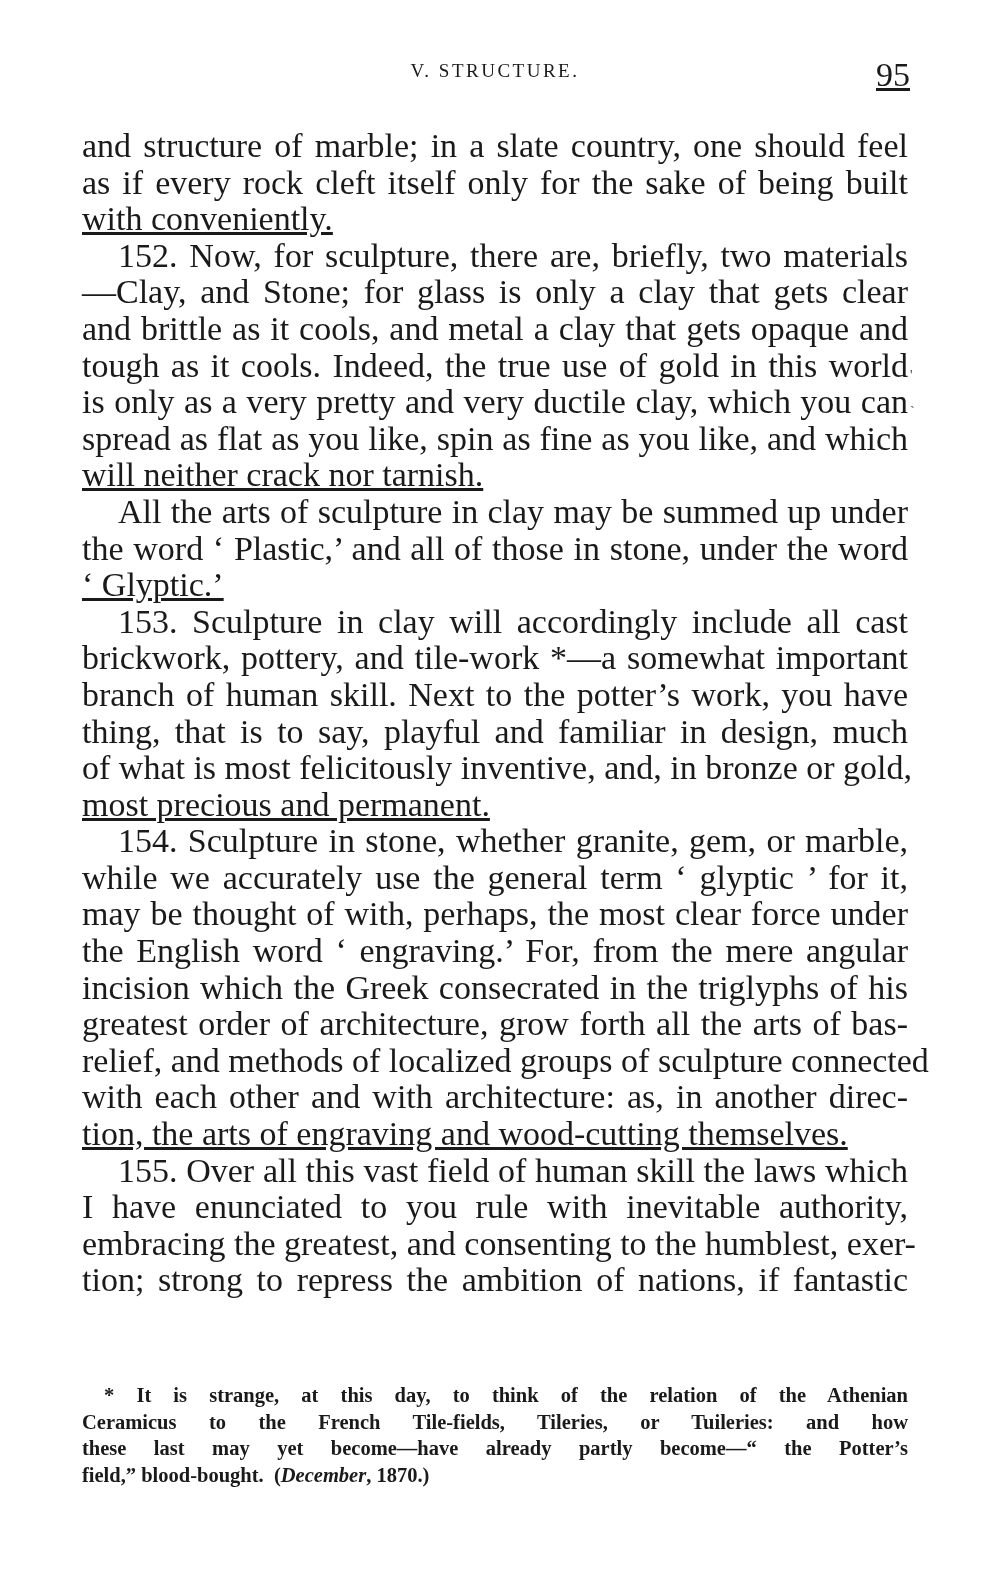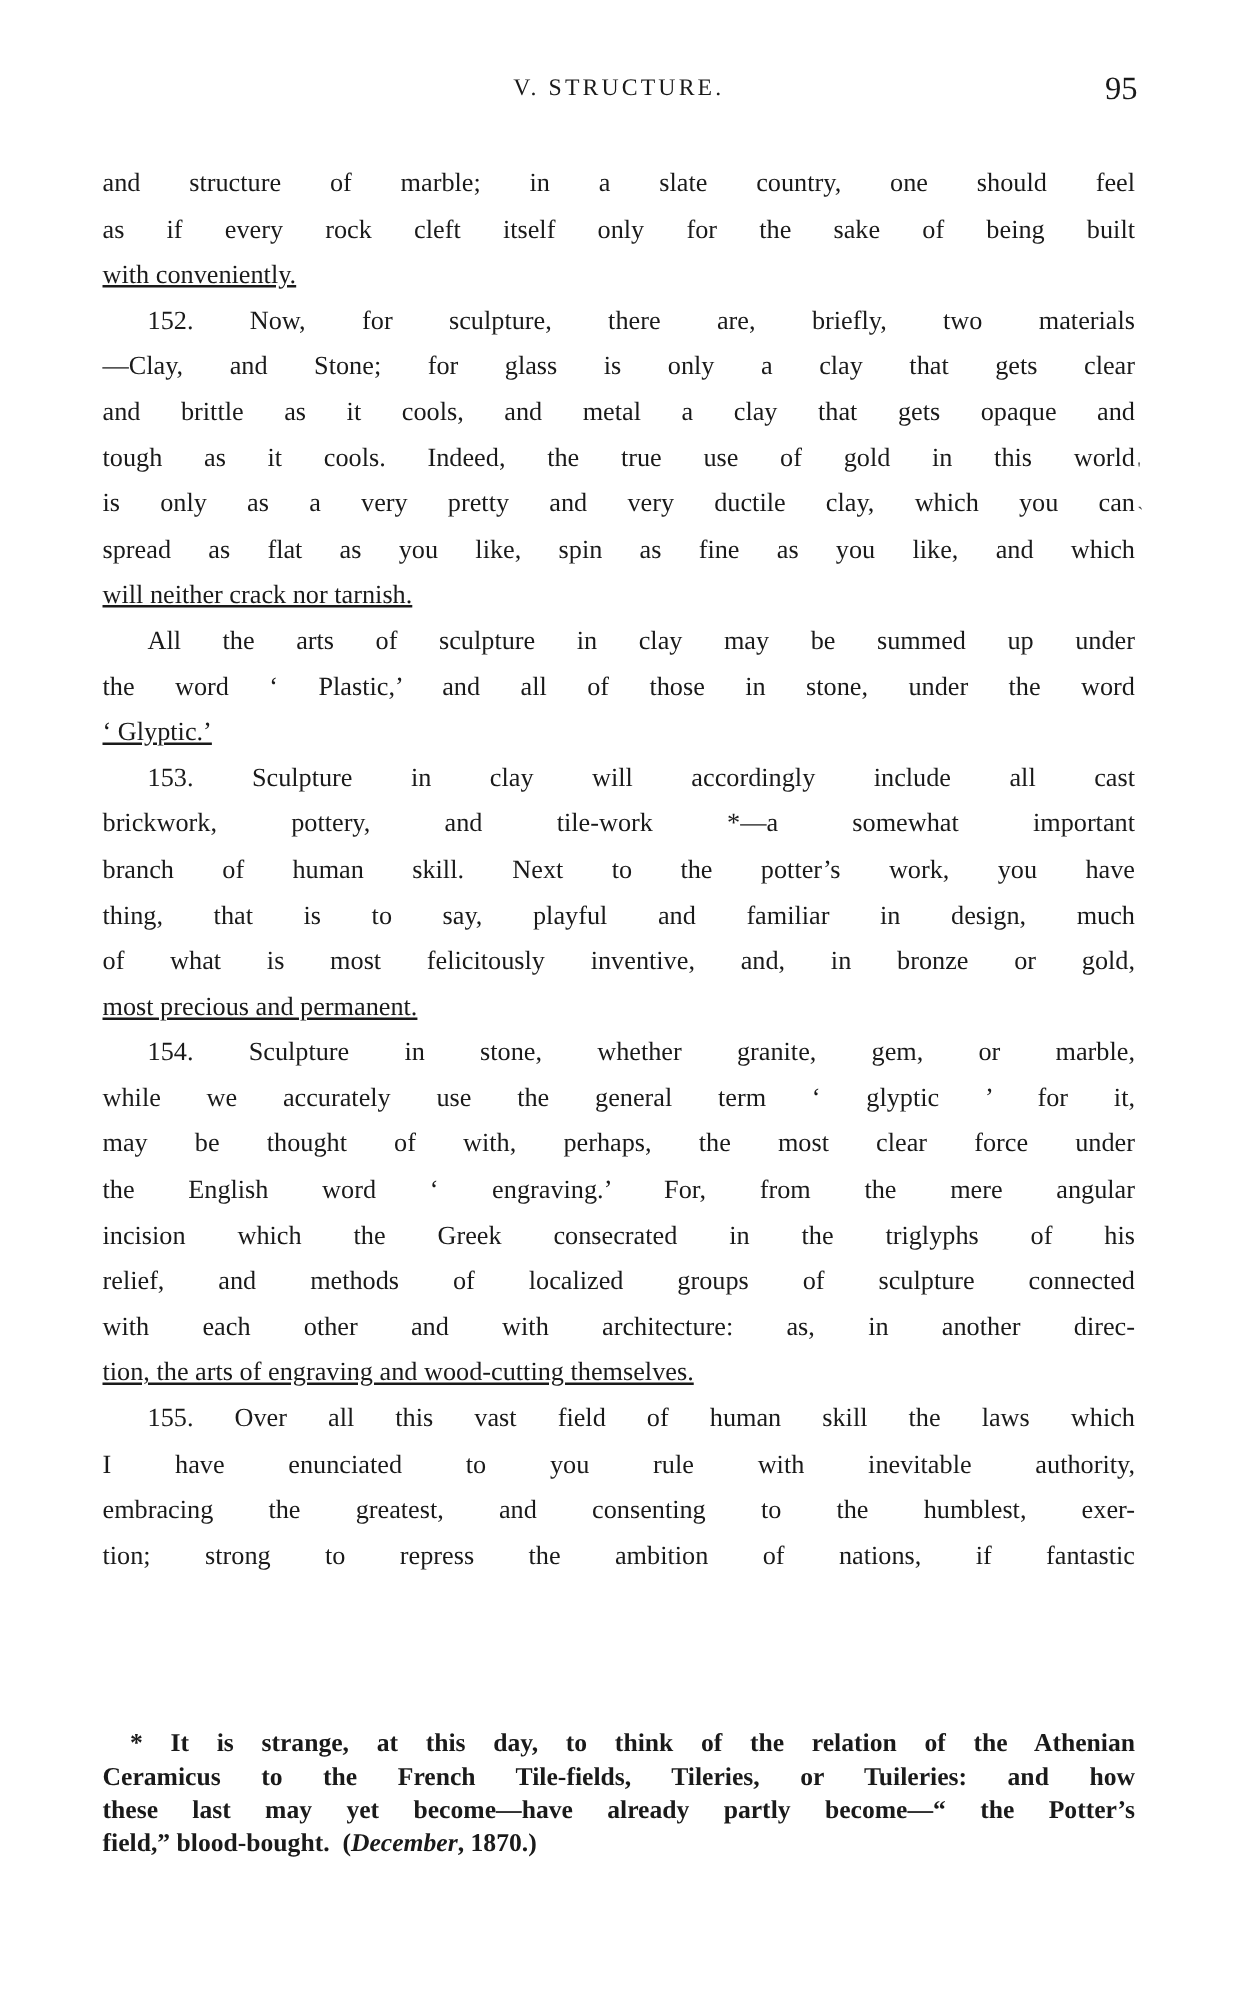--- a/index.html
+++ b/index.html
@@ -35,32 +35,33 @@
       text-align: center;
       font-size: 19px;
       letter-spacing: 2.5px;
       font-variant: small-caps;
       top: 4px;
     }
     .page-number {
       position: absolute;
       right: -2px;
       top: 0;
-      font-size: 26px;
+      font-size: 34px;
+      text-decoration: underline;
     }
     .body-text {
       position: absolute;
       top: 128px;
       left: 0;
       width: 826px;
     }
     .line {
       height: 36.6px;
       line-height: 36.6px;
-      font-size: 21px;
+      font-size: 34px;
       white-space: nowrap;
       text-align: justify;
       text-align-last: justify;
       display: block;
     }
     .line.last {
       text-align: left;
       text-align-last: left;
       text-decoration: underline;
     }
@@ -119,20 +120,21 @@
     <span class="line">brickwork, pottery, and tile-work *—a somewhat important</span>
     <span class="line">branch of human skill.  Next to the potter’s work, you have</span>
     <span class="line">thing, that is to say, playful and familiar in design, much</span>
     <span class="line">of what is most felicitously inventive, and, in bronze or gold,</span>
     <span class="line last">most precious and permanent.</span>
     <span class="line indent">154. Sculpture in stone, whether granite, gem, or marble,</span>
     <span class="line">while we accurately use the general term ‘ glyptic ’ for it,</span>
     <span class="line">may be thought of with, perhaps, the most clear force under</span>
     <span class="line">the English word ‘ engraving.’  For, from the mere angular</span>
     <span class="line">incision which the Greek consecrated in the triglyphs of his</span>
+    <span class="line">greatest order of architecture, grow forth all the arts of bas-</span>
     <span class="line">relief, and methods of localized groups of sculpture connected</span>
     <span class="line">with each other and with architecture: as, in another direc-</span>
     <span class="line last">tion, the arts of engraving and wood-cutting themselves.</span>
     <span class="line indent">155. Over all this vast field of human skill the laws which</span>
     <span class="line">I have enunciated to you rule with inevitable authority,</span>
     <span class="line">embracing the greatest, and consenting to the humblest, exer-</span>
     <span class="line">tion; strong to repress the ambition of nations, if fantastic</span>
   </div>
 
   <span class="mark" style="left:828px; top:368px;">'</span>

